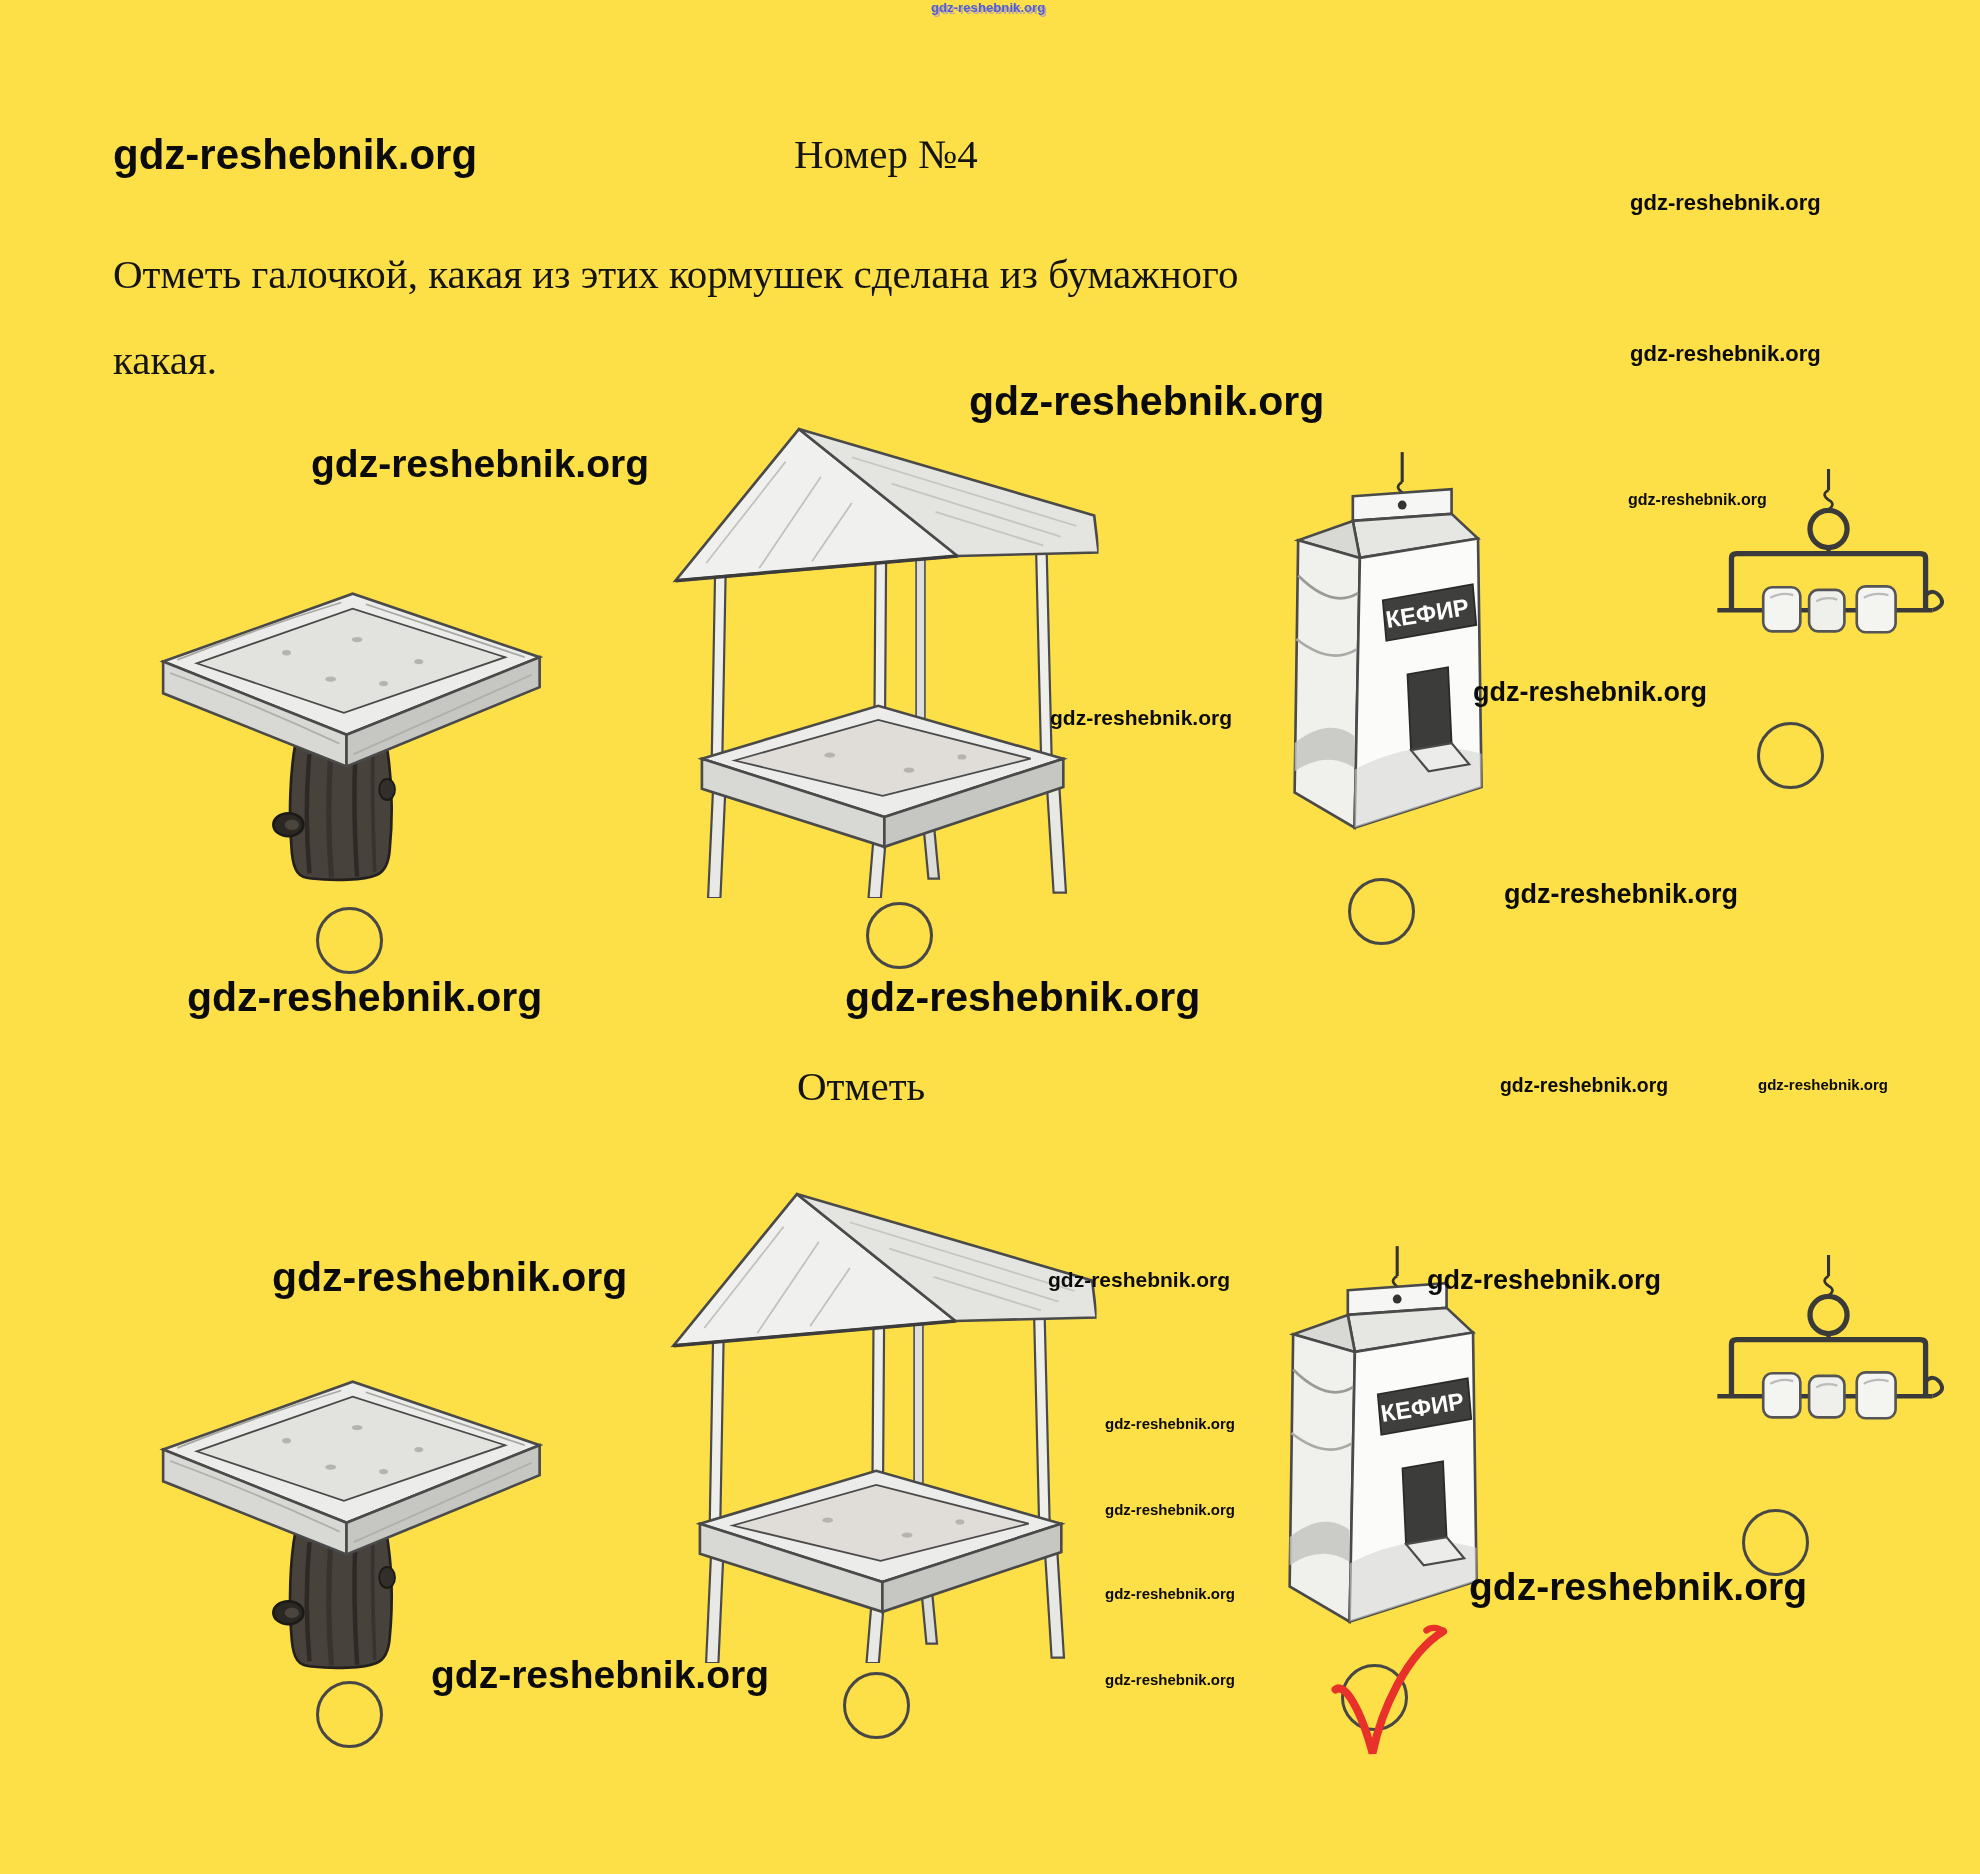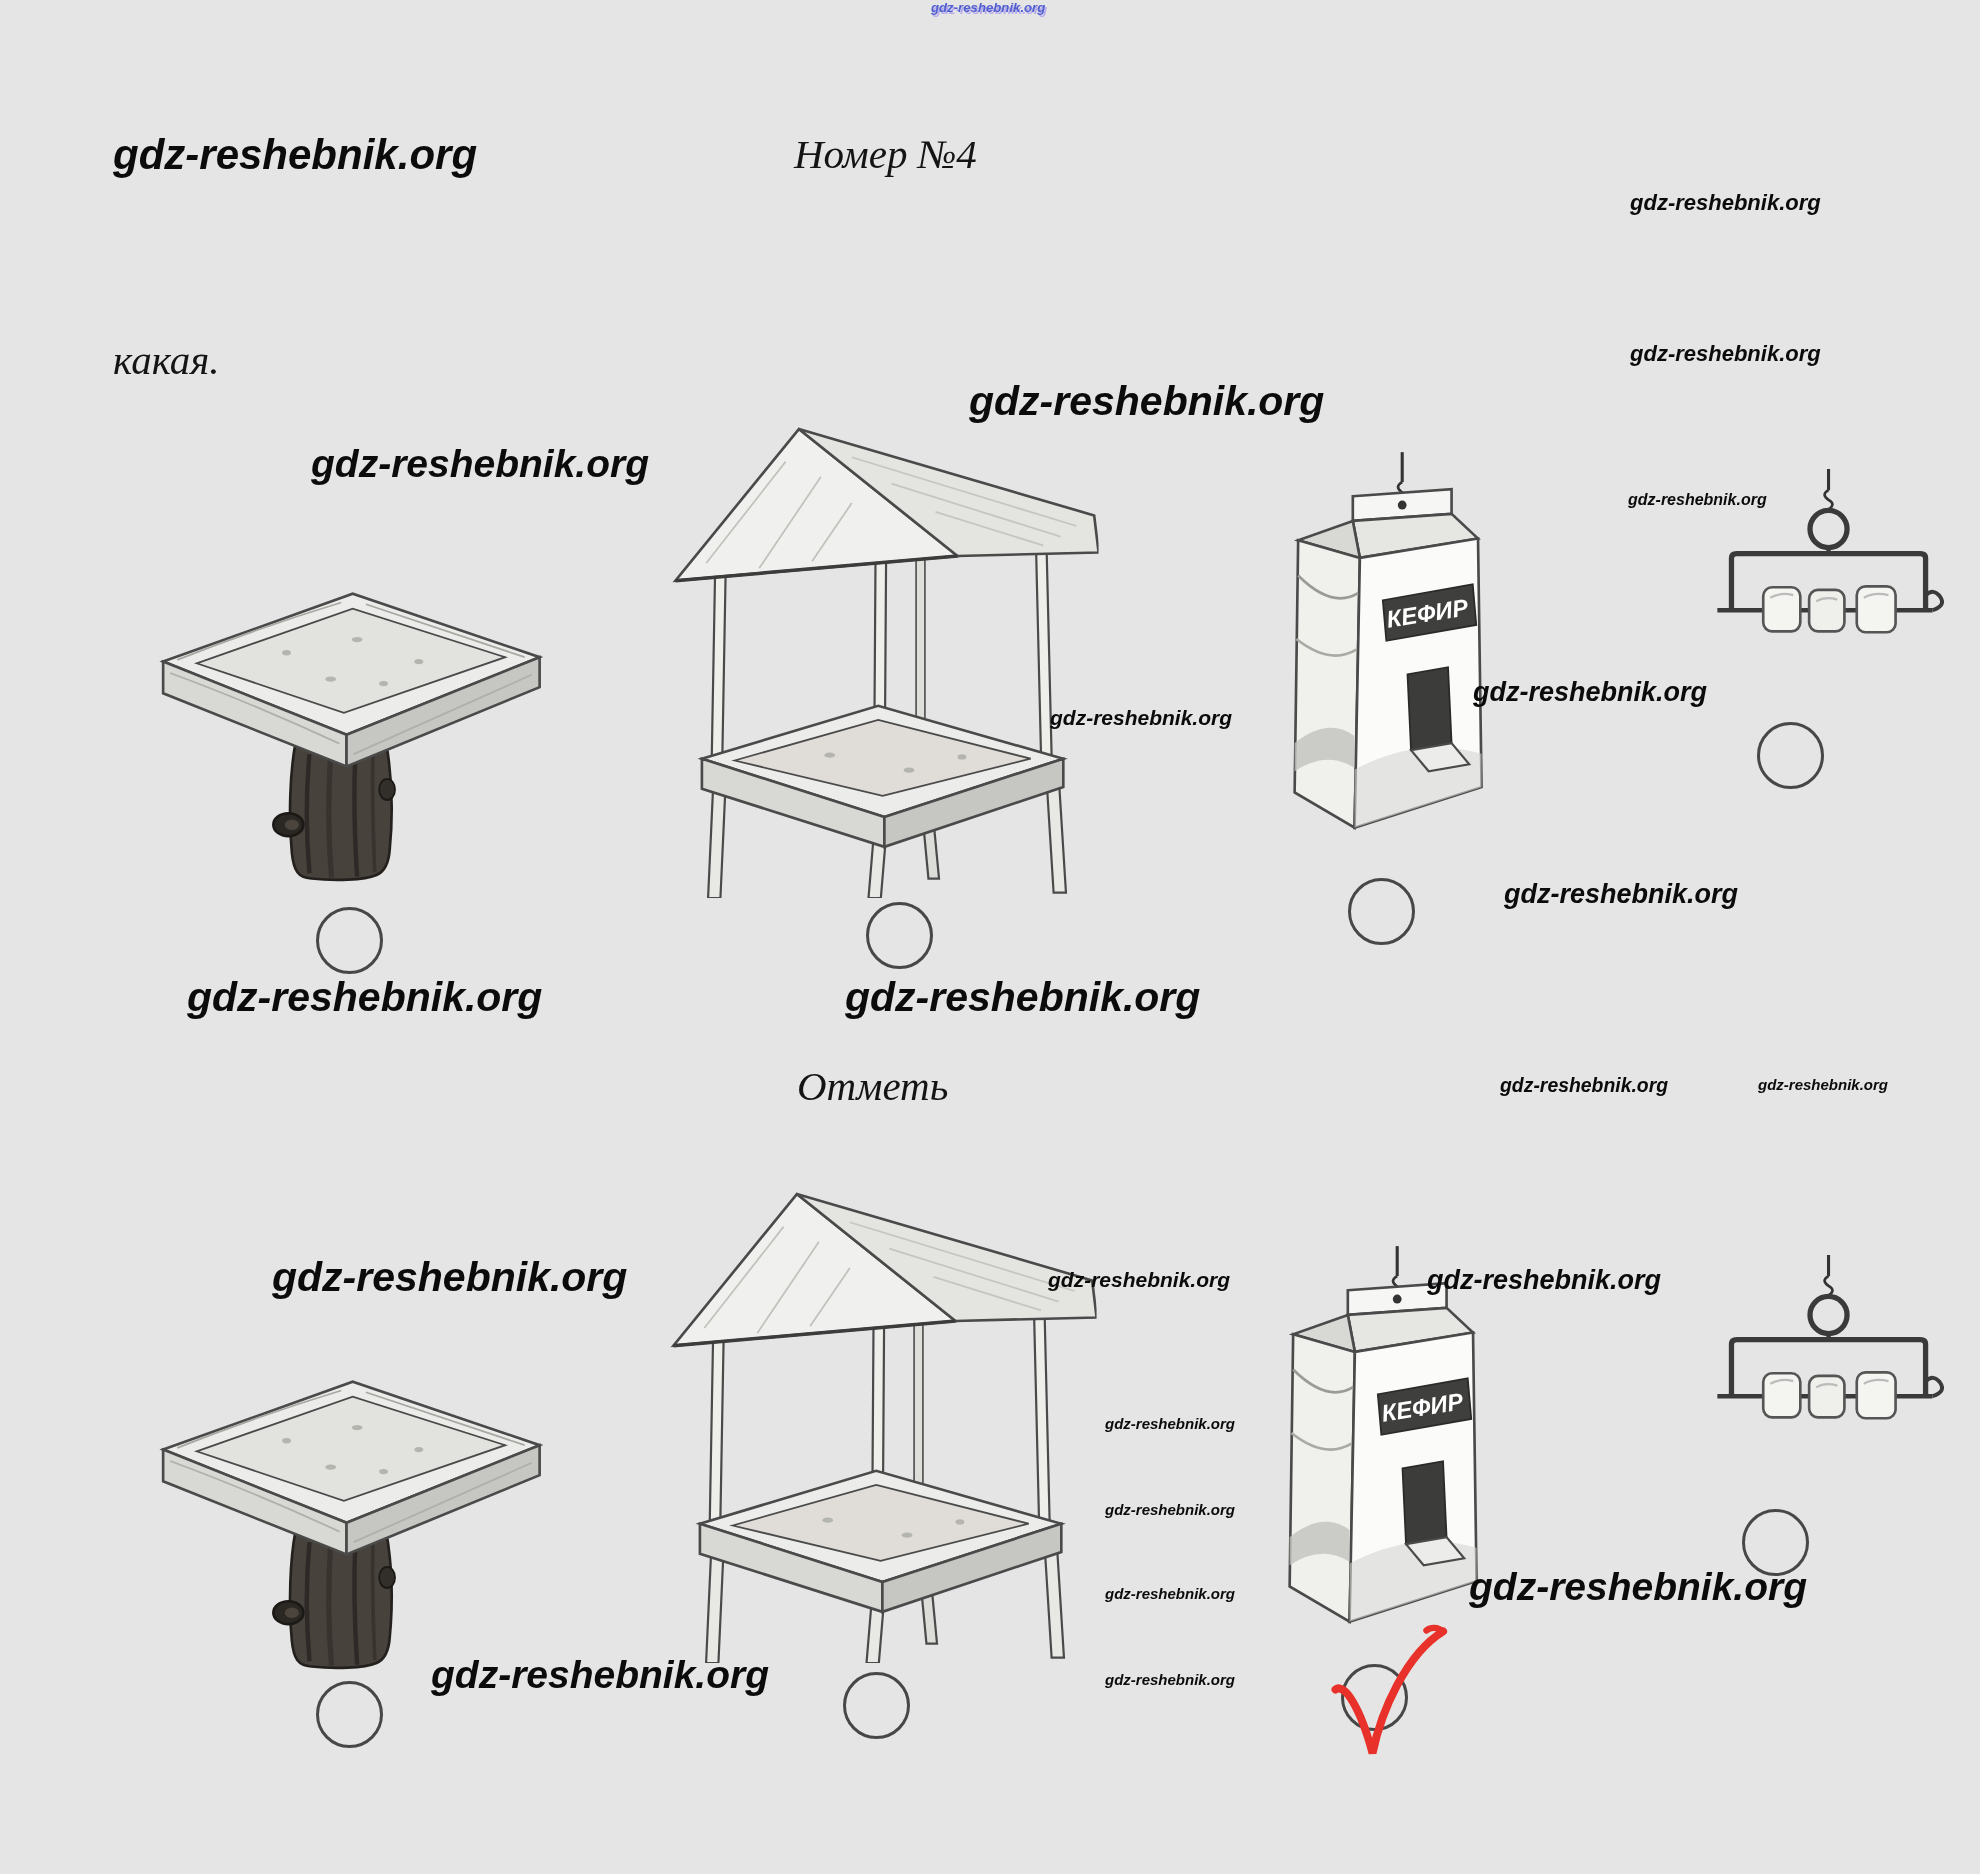--- a/index.html
+++ b/index.html
@@ -1,19 +1,19 @@
 <!DOCTYPE html>
 <html style="font-size:14px"><head>
 <meta charset="utf-8">
 <style>
   * { margin:0; padding:0; box-sizing:border-box; }
   html,body { background:#ffffff; }
   .page {
-    position:relative; width:1981px; height:1875px; background:#e5e5e5;
-    overflow:hidden; font-family:"Liberation Sans", sans-serif; color:#000;font-style:italic;
+    position:relative; width:1981px; height:1875px; background:#fde047;
+    overflow:hidden; font-family:"Liberation Sans", sans-serif; color:#000;
   }
   .abs { position:absolute; }
   .wm { position:absolute; font-weight:700; white-space:nowrap; color:#0b0b0b; line-height:1.1; }
   .serif { position:absolute; font-family:"Liberation Serif", serif; font-weight:400; white-space:nowrap; color:#141414; line-height:1.15; }
   .fs48 { font-size:42px; }
   .fs46 { font-size:41px; }
   .fs44 { font-size:39px; }
   .fs31 { font-size:27px; }
   .fs25 { font-size:22px; }
   .fs24 { font-size:21px; }
@@ -147,20 +147,21 @@
 
     </defs>
   </svg>
 
   <div class="wm-blue" style="left:931px; top:0px">gdz-reshebnik.org</div>
 
   <div class="wm fs48" style="left:113px; top:132px">gdz-reshebnik.org</div>
   <div class="serif fs46" style="left:794px; top:131px">Номер №4</div>
   <div class="wm fs25" style="left:1630px; top:191px">gdz-reshebnik.org</div>
 
+  <div class="serif fs46" style="left:113px; top:251px">Отметь галочкой, какая из этих кормушек сделана из бумажного</div>
   <div class="serif fs46" style="left:113px; top:337px">какая.</div>
   <div class="wm fs25" style="left:1630px; top:342px">gdz-reshebnik.org</div>
 
   <div class="wm fs46" style="left:969px; top:379px">gdz-reshebnik.org</div>
   <div class="wm fs44" style="left:311px; top:443px">gdz-reshebnik.org</div>
   <div class="wm fs18" style="left:1628px; top:491px">gdz-reshebnik.org</div>
 
   <svg class="abs" style="left:154px; top:569px" width="393" height="313" viewBox="0 0 445 355">
       <use href="#sym-tray"></use>
     </svg>

